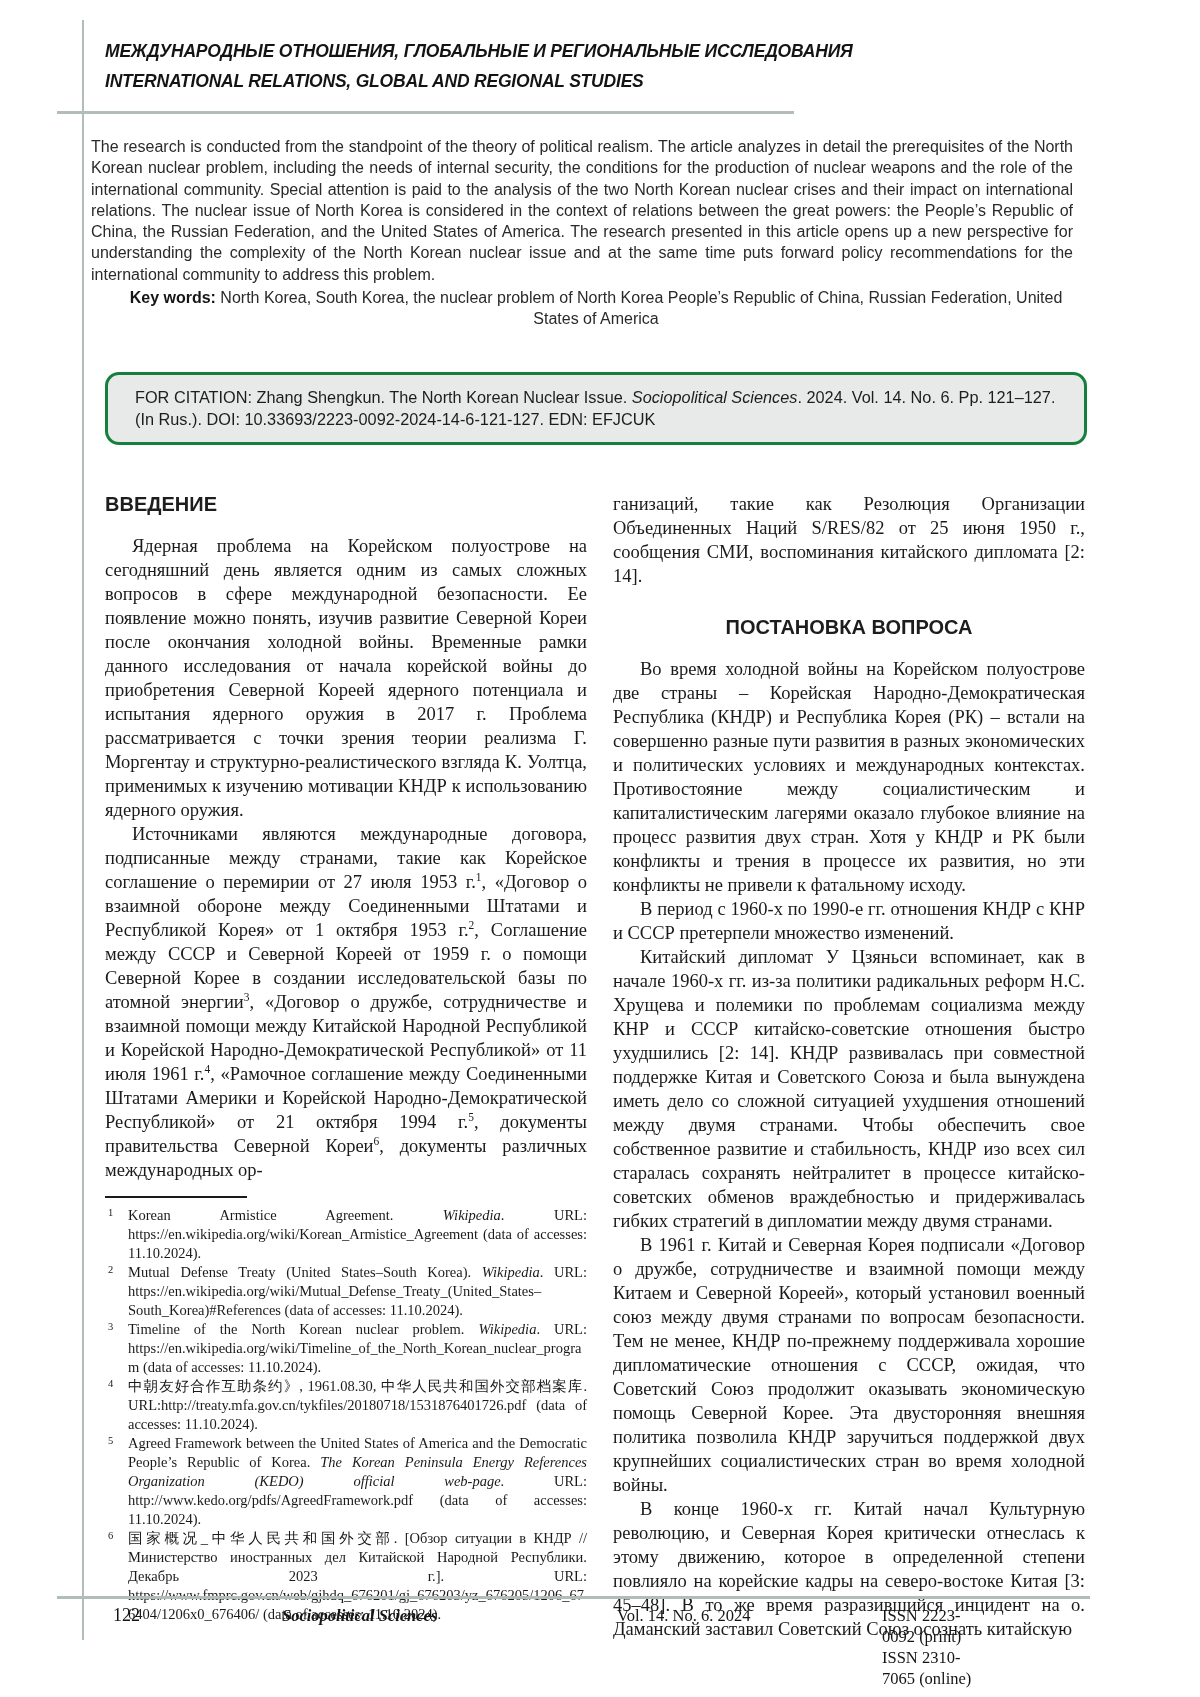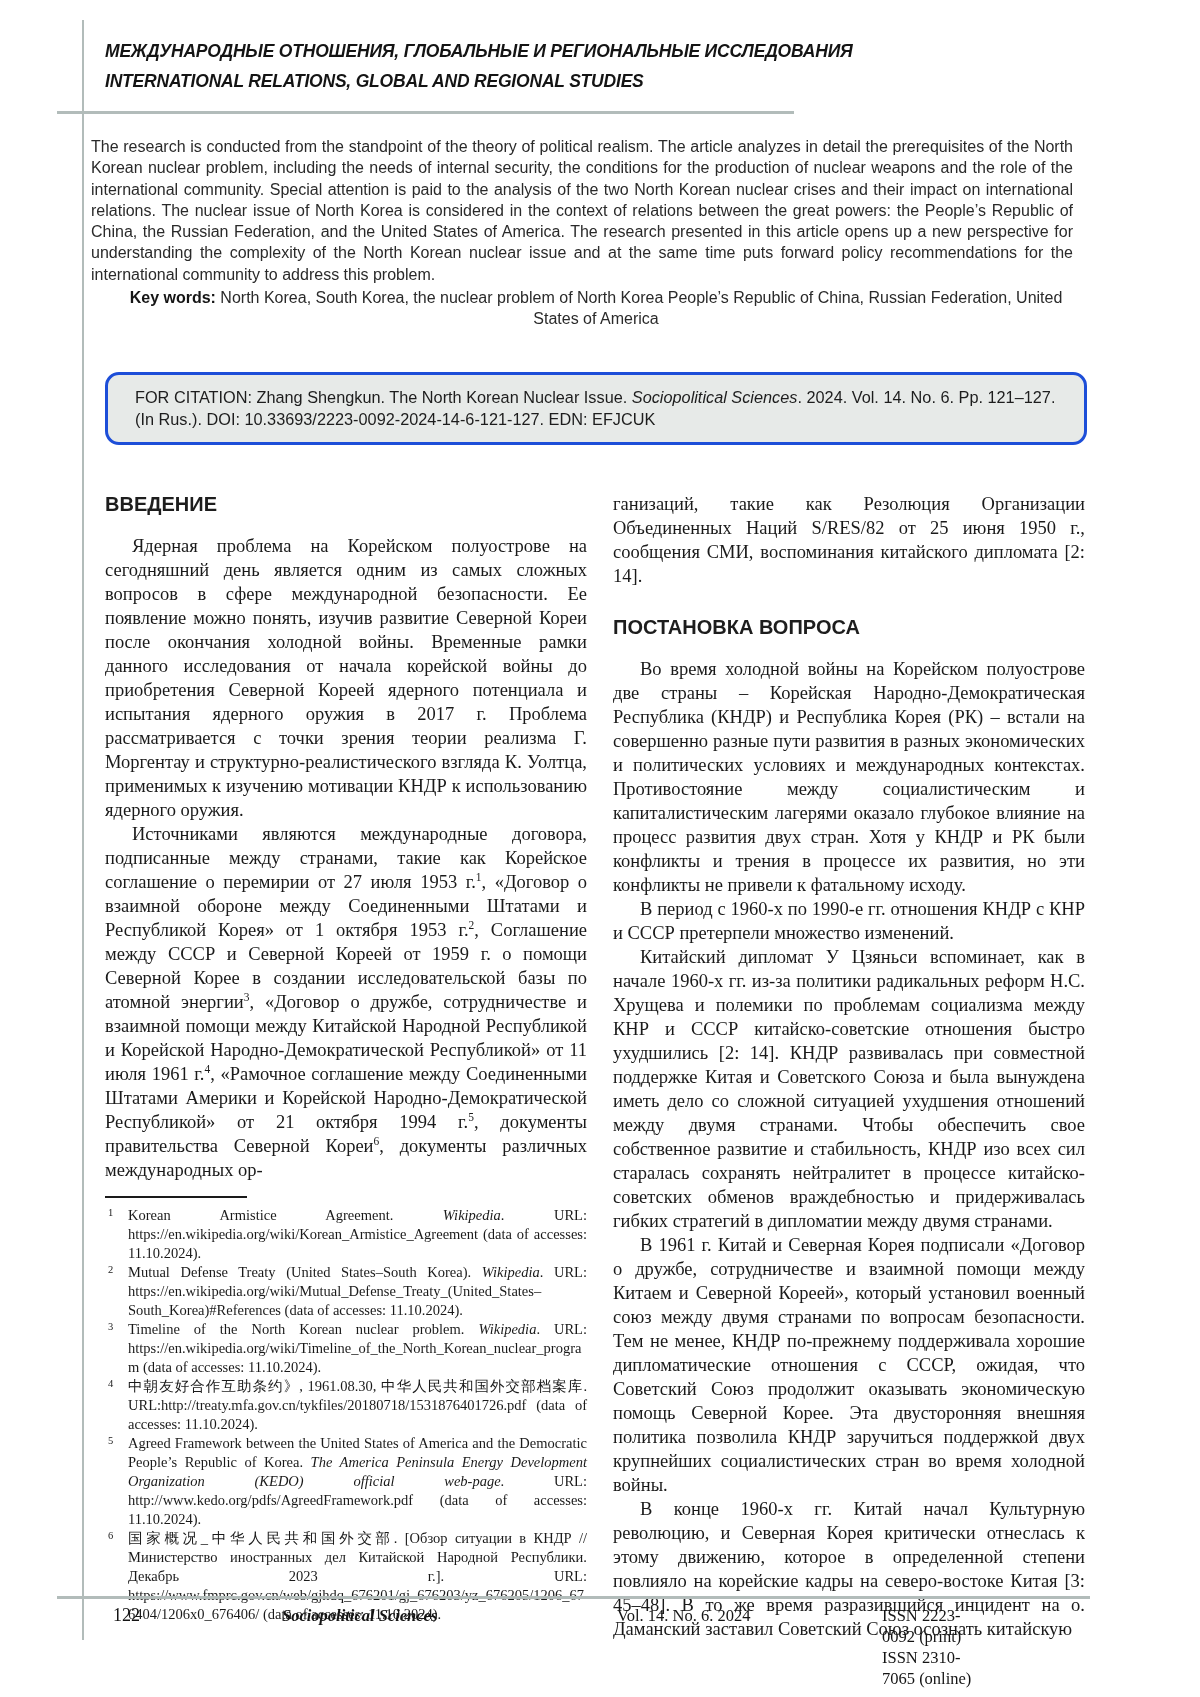--- a/index.html
+++ b/index.html
@@ -39,41 +39,41 @@
     font-family: "Liberation Sans", sans-serif;
     font-size: 16px; line-height: 21.3px;
     text-align: center; color: #2a2a2a;
   }
   .keywords b { color: #151515; }
 
   .citation-box {
     position: absolute; left: 105px; top: 372px; width: 982px;
     box-sizing: border-box;
     background: #e7eae8;
-    border: 3px solid #1d4ed8;
+    border: 3px solid #15803d;
     border-radius: 14px;
     padding: 12px 24px 12px 27px;
     font-family: "Liberation Sans", sans-serif;
     font-size: 16.3px; line-height: 21.5px; color: #1d1d1d;
   }
 
   .col {
     position: absolute; top: 492px;
     font-size: 18.5px; line-height: 24px;
     text-align: justify;
   }
   .col-left  { left: 105px; width: 482px; }
   .col-right { left: 613px; width: 472px; }
 
   .col h2 {
     font-family: "Liberation Sans", sans-serif;
     font-weight: 600; font-size: 20px; line-height: 24px;
     margin: 0 0 18px 0; text-align: left; color: #1d1d1d;
   }
-  .col-right h2 { margin-top: 27px; }
+  .col-right h2 { margin-top: 27px; text-align: center; }
   .col p { margin: 0; }
   .col p.indent { text-indent: 27px; }
   .col sup { font-size: 0.62em; line-height: 0; vertical-align: super; }
 
   .fn-sep {
     width: 142px; height: 2px; background: #1a1a1a;
     margin: 14px 0 8px 0;
   }
   .footnotes {
     font-size: 14.5px; line-height: 19px;
@@ -120,21 +120,21 @@
   <h2>ВВЕДЕНИЕ</h2>
   <p class="indent">Ядерная проблема на Корейском полуострове на сегодняшний день является одним из самых сложных вопросов в сфере международной безопасности. Ее появление можно понять, изучив развитие Северной Кореи после окончания холодной войны. Временные рамки данного исследования от начала корейской войны до приобретения Северной Кореей ядерного потенциала и испытания ядерного оружия в 2017 г. Проблема рассматривается с точки зрения теории реализма Г. Моргентау и структурно-реалистического взгляда К. Уолтца, применимых к изучению мотивации КНДР к использованию ядерного оружия.</p>
   <p class="indent"><span>Источниками являются международные договора, подписанные между странами, такие как Корейское соглашение о перемирии от 27 июля 1953 г.</span><sup>1</sup><span>, «Договор о взаимной обороне между Соединенными Штатами и Республикой Корея» от 1 октября 1953 г.</span><sup>2</sup><span>, Соглашение между СССР и Северной Кореей от 1959 г. о помощи Северной Корее в создании исследовательской базы по атомной энергии</span><sup>3</sup><span>, «Договор о дружбе, сотрудничестве и взаимной помощи между Китайской Народной Республикой и Корейской Народно-Демократической Республикой» от 11 июля 1961 г.</span><sup>4</sup><span>, «Рамочное соглашение между Соединенными Штатами Америки и Корейской Народно-Демократической Республикой» от 21 октября 1994 г.</span><sup>5</sup><span>, документы правительства Северной Кореи</span><sup>6</sup><span>, документы различных международных ор-</span></p>
 
   <div class="fn-sep"></div>
   <div class="footnotes">
     <p class="footnote"><span class="fn-num">1</span><span><span>Korean Armistice Agreement. </span><i>Wikipedia</i><span>. URL: https://en.wikipedia.org/wiki/Korean_Armistice_Agreement (data of accesses: 11.10.2024).</span></span></p>
     <p class="footnote"><span class="fn-num">2</span><span><span>Mutual Defense Treaty (United States–South Korea). </span><i>Wikipedia</i><span>. URL: https://en.wikipedia.org/wiki/Mutual_Defense_Treaty_(United_States–South_Korea)#References (data of accesses: 11.10.2024).</span></span></p>
     <p class="footnote"><span class="fn-num">3</span><span><span>Timeline of the North Korean nuclear problem. </span><i>Wikipedia</i><span>. URL: https://en.wikipedia.org/wiki/Timeline_of_the_North_Korean_nuclear_program (data of accesses: 11.10.2024).</span></span></p>
     <p class="footnote"><span class="fn-num">4</span><span><span>中朝友好合作互助条约》, 1961.08.30, 中华人民共和国外交部档案库. URL:http://treaty.mfa.gov.cn/tykfiles/20180718/1531876401726.pdf (data of accesses: 11.10.2024).</span></span></p>
-    <p class="footnote"><span class="fn-num">5</span><span><span>Agreed Framework between the United States of America and the Democratic People’s Republic of Korea. </span><i>The America Peninsula Energy Development Organization (KEDO) official web-page</i><span>. URL: http://www.kedo.org/pdfs/AgreedFramework.pdf (data of accesses: 11.10.2024).</span></span></p>
+    <p class="footnote"><span class="fn-num">5</span><span><span>Agreed Framework between the United States of America and the Democratic People’s Republic of Korea. </span><i>The Korean Peninsula Energy References Organization (KEDO) official web-page</i><span>. URL: http://www.kedo.org/pdfs/AgreedFramework.pdf (data of accesses: 11.10.2024).</span></span></p>
     <p class="footnote"><span class="fn-num">6</span><span><span>国家概况_中华人民共和国外交部. [Обзор ситуации в КНДР // Министерство иностранных дел Китайской Народной Республики. Декабрь 2023 г.]. URL: https://www.fmprc.gov.cn/web/gjhdq_676201/gj_676203/yz_676205/1206_676404/1206x0_676406/ (data of accesses: 11.10.2024).</span></span></p>
   </div>
 </div>
 
 <div class="col col-right">
   <p>ганизаций, такие как Резолюция Организации Объединенных Наций S/RES/82 от 25 июня 1950 г., сообщения СМИ, воспоминания китайского дипломата [2: 14].</p>
   <h2>ПОСТАНОВКА ВОПРОСА</h2>
   <p class="indent">Во время холодной войны на Корейском полуострове две страны – Корейская Народно-Демократическая Республика (КНДР) и Республика Корея (РК) – встали на совершенно разные пути развития в разных экономических и политических условиях и международных контекстах. Противостояние между социалистическим и капиталистическим лагерями оказало глубокое влияние на процесс развития двух стран. Хотя у КНДР и РК были конфликты и трения в процессе их развития, но эти конфликты не привели к фатальному исходу.</p>
   <p class="indent">В период с 1960-х по 1990-е гг. отношения КНДР с КНР и СССР претерпели множество изменений.</p>
   <p class="indent">Китайский дипломат У Цзяньси вспоминает, как в начале 1960-х гг. из-за политики радикальных реформ Н.С. Хрущева и полемики по проблемам социализма между КНР и СССР китайско-советские отношения быстро ухудшились [2: 14]. КНДР развивалась при совместной поддержке Китая и Советского Союза и была вынуждена иметь дело со сложной ситуацией ухудшения отношений между двумя странами. Чтобы обеспечить свое собственное развитие и стабильность, КНДР изо всех сил старалась сохранять нейтралитет в процессе китайско-советских обменов враждебностью и придерживалась гибких стратегий в дипломатии между двумя странами.</p>

